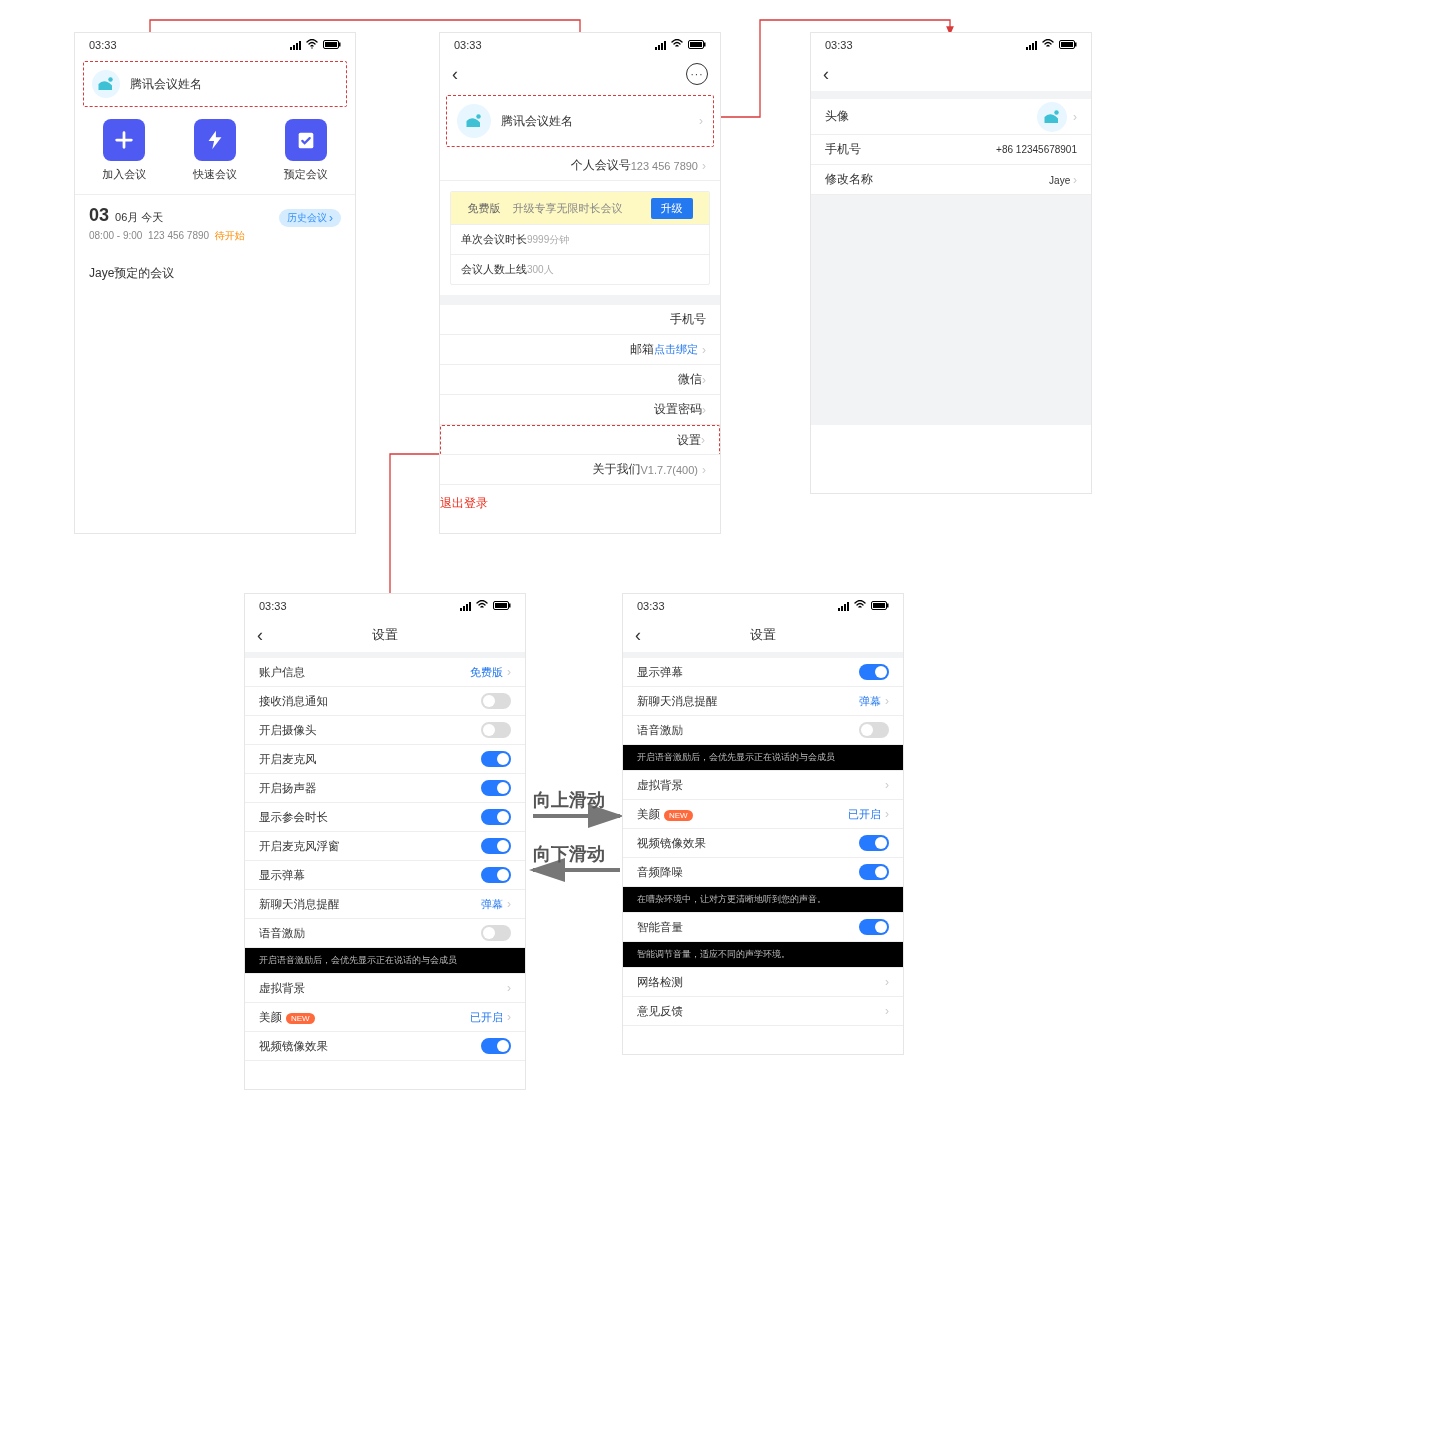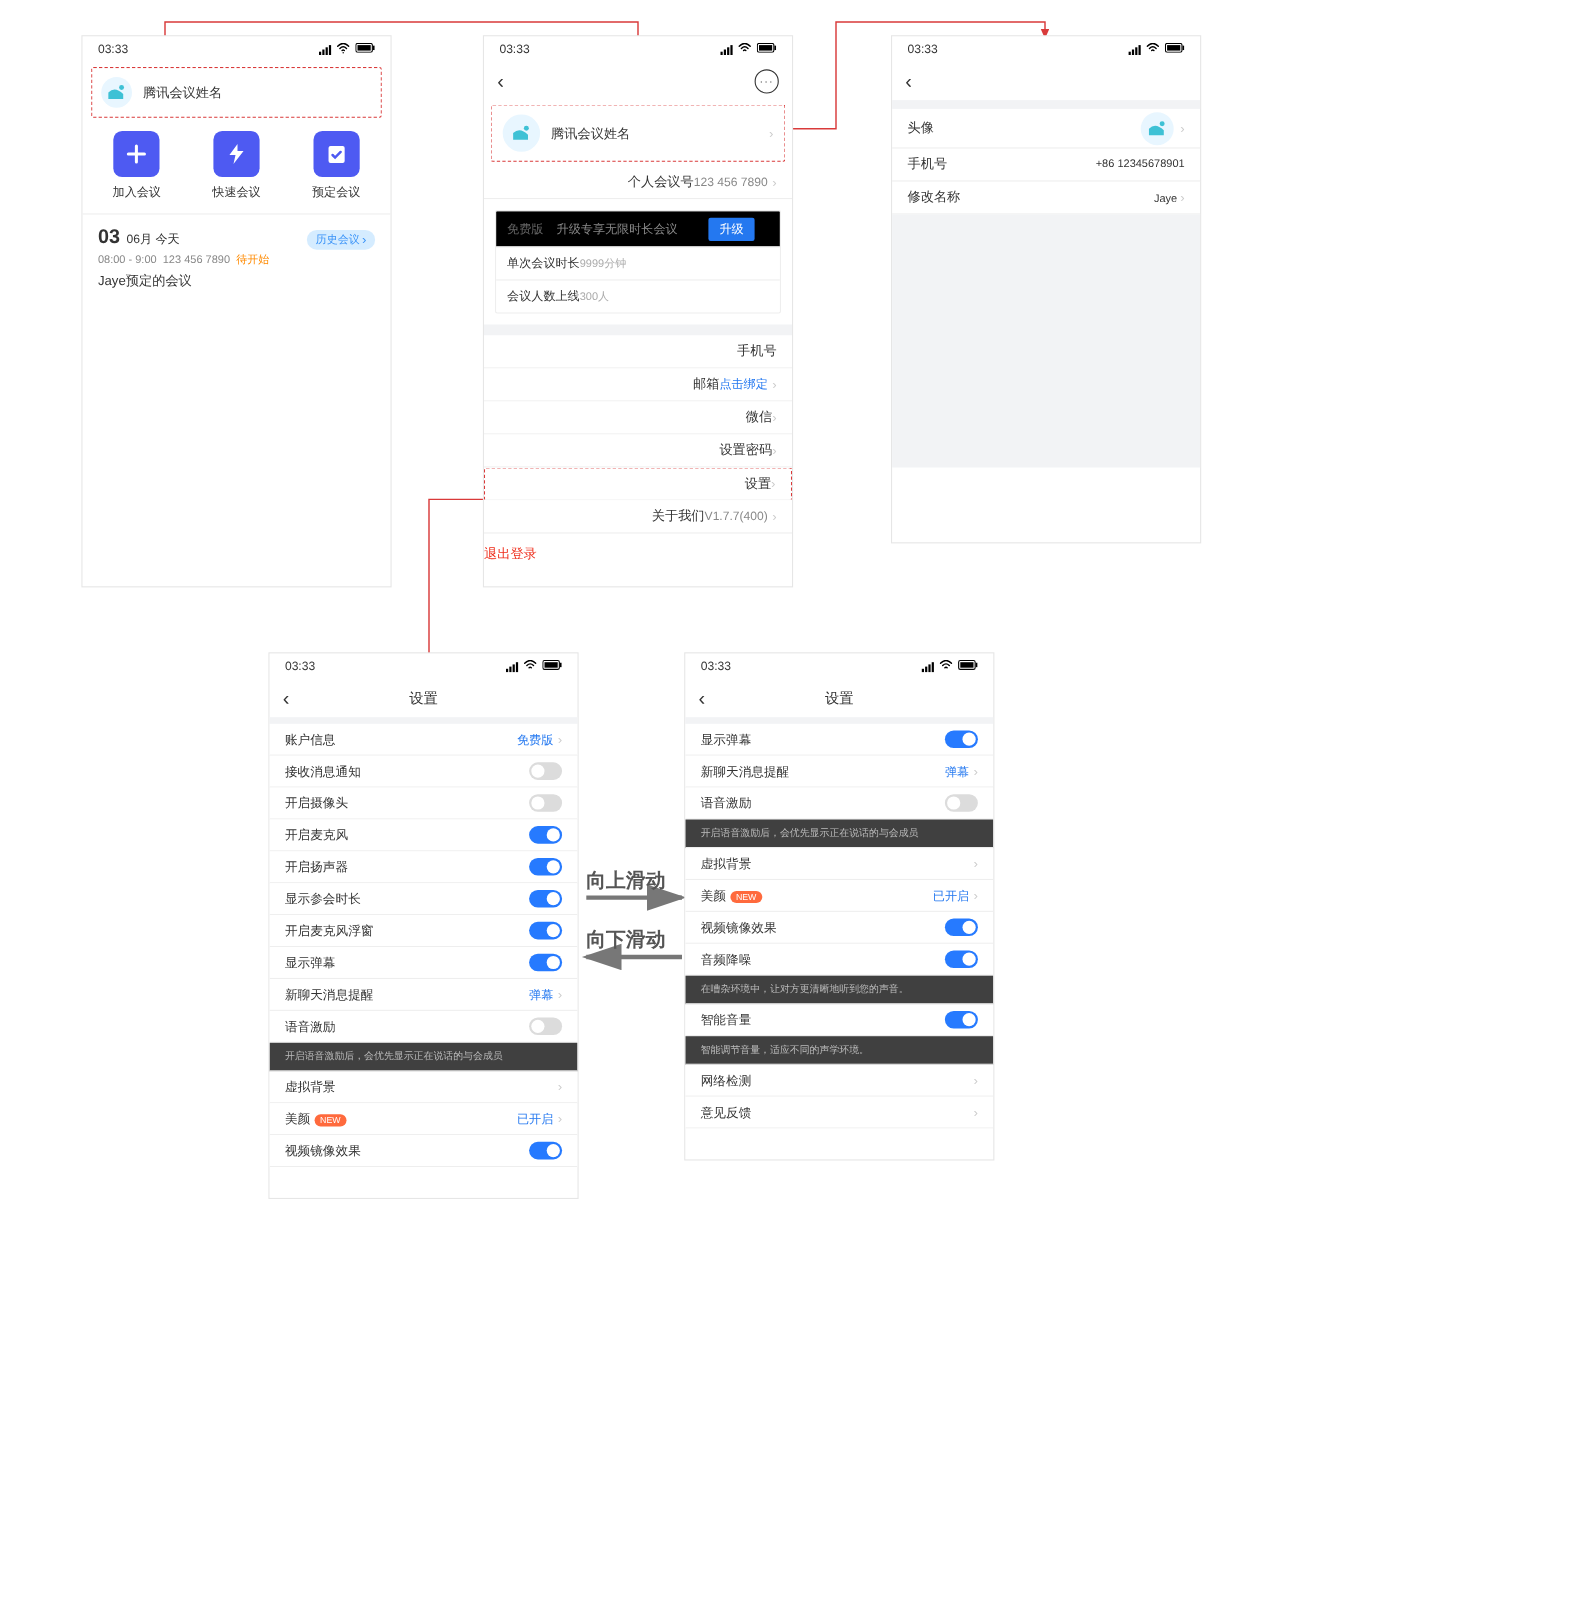--- a/index.html
+++ b/index.html
@@ -42,46 +42,46 @@
 .act{display:flex;flex-direction:column;align-items:center;gap:6px;cursor:pointer;}
 .act .ico{width:42px;height:42px;border-radius:8px;background:var(--primary);display:flex;align-items:center;justify-content:center;color:#fff;}
 .act .ico svg{width:22px;height:22px;}
 .act .t{font-size:11px;}
 .date-row{display:flex;align-items:baseline;gap:6px;padding:6px 14px 2px;}
 .date-big{font-size:18px;font-weight:700;}
 .date-small{font-size:11px;}
 .pill{background:#d5ecff;color:#3892f8;font-size:10px;padding:2px 8px;border-radius:10px;margin-left:auto;display:flex;align-items:center;gap:2px;}
 .meet-sub{padding:0 14px 2px;font-size:10px;color:var(--text-light);}
 .meet-sub .st{color:#ff8a00;}
-.meet-name{padding:2px 14px 8px;font-size:12px;}
+.meet-name{padding:2px 14px 8px;font-size:12px;margin-top:18px;}
 
 .prof-top{display:flex;align-items:center;gap:10px;padding:8px 10px;margin:4px 6px;}
 .prof-top .avatar{width:34px;height:34px;}
 .section-gap{height:10px;background:var(--bg);}
 .box{margin:10px 10px;border:1px solid var(--border);border-radius:2px;overflow:hidden;}
-.box .hd{display:flex;align-items:center;justify-content:flex-start;padding:0 10px;height:32px;background:#000000;font-size:11px;color:#888;gap:28px;}
+.box .hd{display:flex;align-items:center;justify-content:center;padding:0 10px;height:32px;background:#fef9c3;font-size:11px;color:#888;gap:28px;}
 .box .hd .btn{background:var(--blue);color:#fff;font-size:11px;padding:3px 10px;border-radius:2px;}
 .box .r{display:flex;justify-content:flex-start;align-items:center;padding:0 10px;height:30px;border-top:1px solid var(--border);font-size:11px;}
 .box .r .v{color:#aaa;font-size:10px;}
 .logout{text-align:left;color:#ee2c1a;font-size:12px;padding:10px 0;cursor:pointer;}
 .danger-link{text-align:center;color:#2478f0;font-size:12px;padding:10px 0;cursor:pointer;}
 
 .prof-row{display:flex;align-items:center;justify-content:space-between;padding:0 14px;min-height:36px;border-bottom:1px solid var(--border);}
 .prof-row .avatar{width:30px;height:30px;}
 
 .srow{display:flex;align-items:center;justify-content:space-between;padding:0 14px;height:29px;border-bottom:1px solid var(--border);background:#fff;}
 .srow .l{font-size:11.5px;}
 .srow .r{display:flex;align-items:center;gap:4px;font-size:11px;}
 .switch{width:30px;height:16px;border-radius:8px;position:relative;cursor:pointer;}
 .switch::after{content:"";position:absolute;width:12px;height:12px;border-radius:50%;background:#fff;top:2px;}
 .switch.on{background:var(--switch-on);}
 .switch.on::after{right:2px;}
 .switch.off{background:var(--switch-off);}
 .switch.off::after{left:2px;}
-.hint{font-size:9px;color:#bbb;padding:6px 14px;background:#404040;border-bottom:1px solid var(--border);}
+.hint{font-size:9px;color:#bbb;padding:6px 14px;background:#000000;border-bottom:1px solid var(--border);}
 .badge-new{background:#ff6a3d;color:#fff;font-size:8px;padding:1px 5px;border-radius:7px;margin-left:4px;}
 
 .arrow-label{position:absolute;font-size:18px;font-weight:700;color:#555;}
 svg.flow{position:absolute;overflow:visible;pointer-events:none;}
 .signal-icon{display:inline-flex;align-items:flex-end;gap:1px;height:9px;}
 .signal-icon span{display:inline-block;width:2px;background:#000;}
 .chat-bubble{width:22px;height:22px;border:1.5px solid #333;border-radius:50%;display:flex;align-items:center;justify-content:center;font-size:10px;letter-spacing:1px;}
 </style>
 </head>
 <body>

